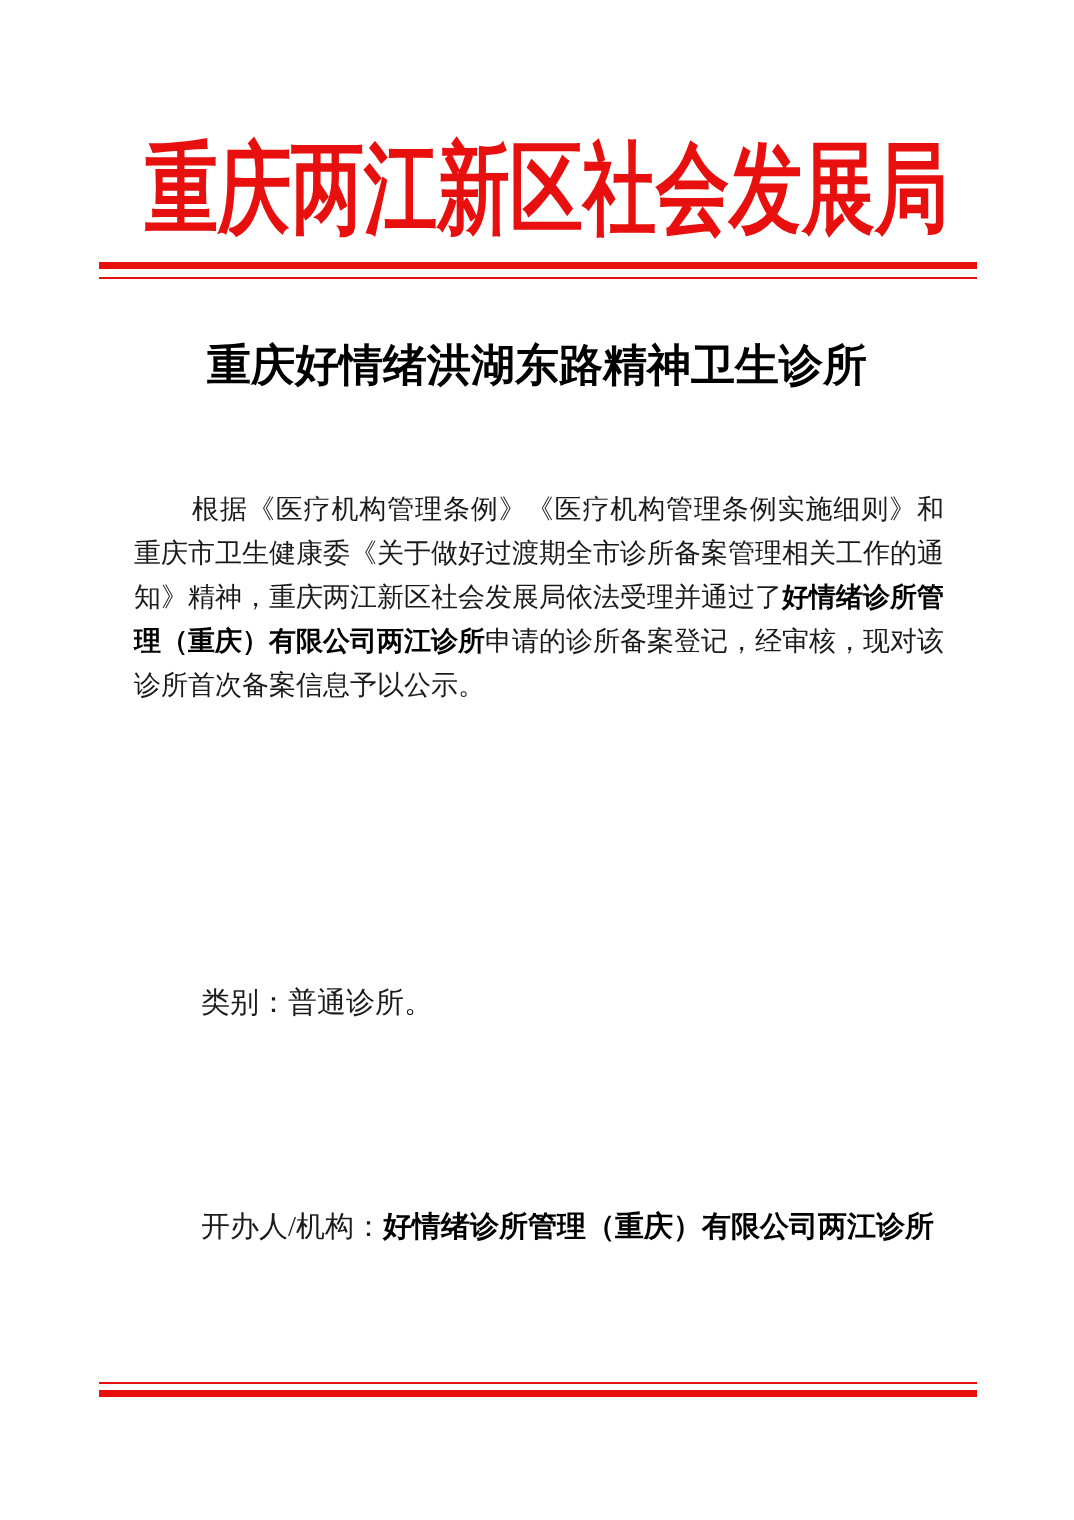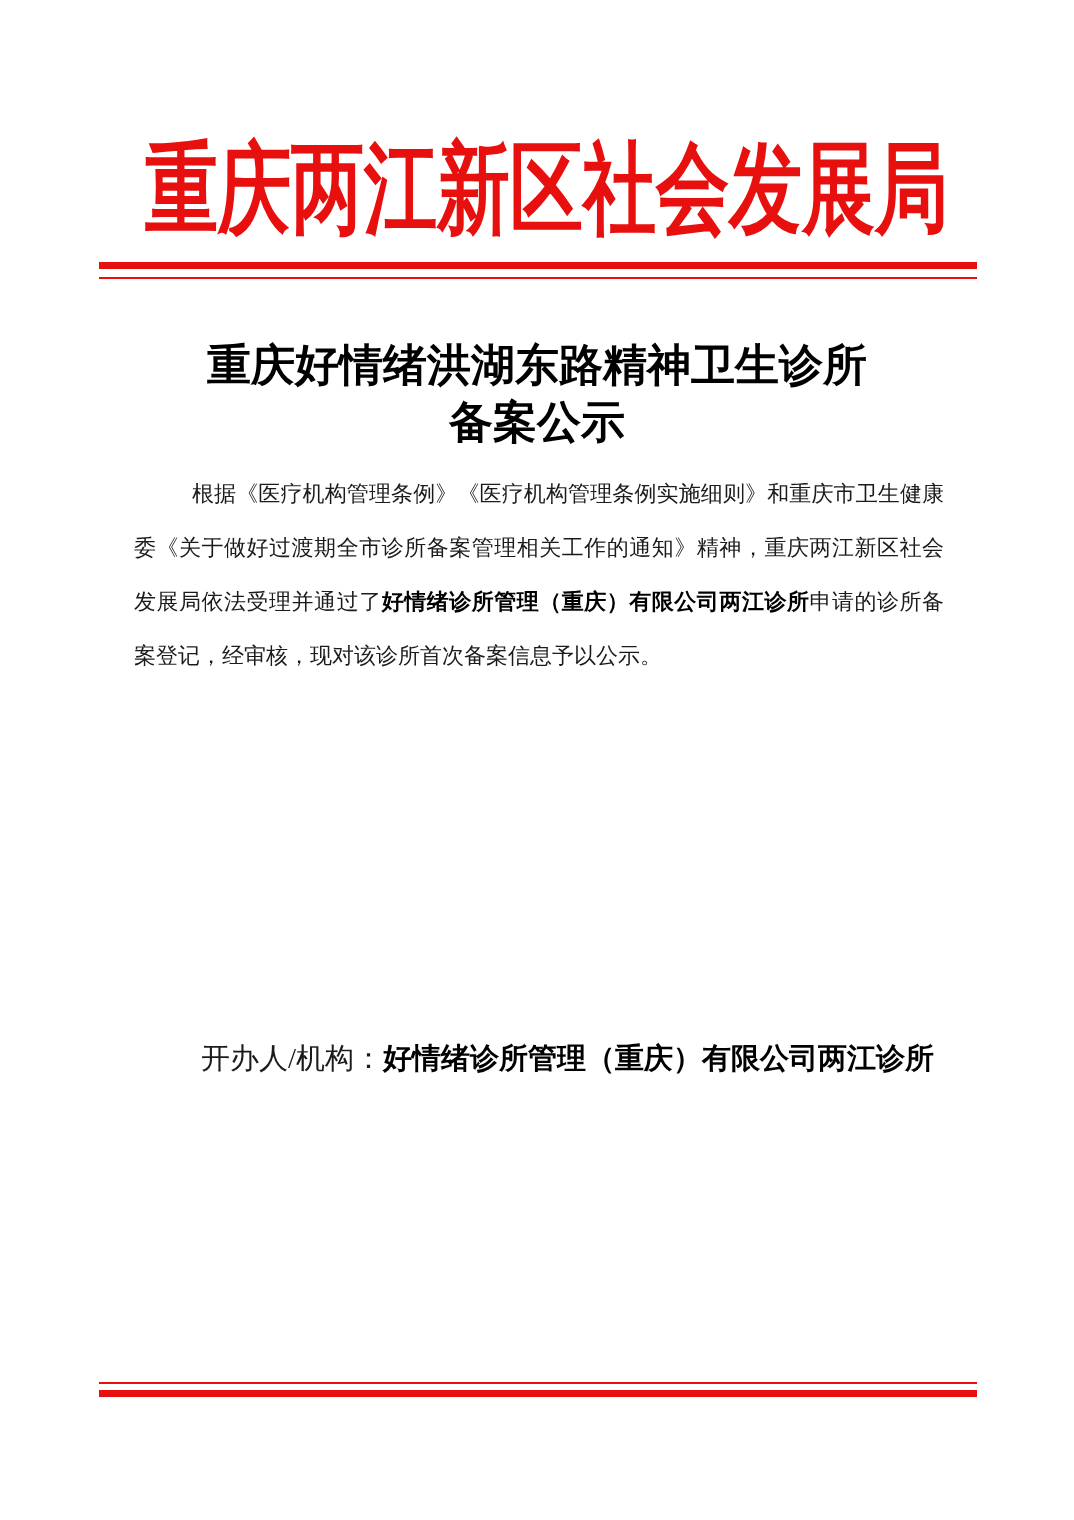--- a/index.html
+++ b/index.html
@@ -47,25 +47,25 @@
     text-align: center;
     font-size: 44px;
     font-weight: bold;
     line-height: 57px;
     color: #000000;
   }
 
   
   .intro {
     position: absolute;
-    top: 467px;
+    top: 487px;
     left: 134px;
     width: 810px;
-    font-size: 22px;
-    line-height: 54px;
+    font-size: 27px;
+    line-height: 44px;
     text-align: justify;
     text-indent: 58px;
     color: #1b1b1b;
     white-space: pre-wrap;
   }
   .intro b { font-weight: bold; color: #000; }
 
   
   .fields {
     position: absolute;
@@ -85,28 +85,28 @@
 
 <div class="page">
 
   <h1 class="agency-title">重庆两江新区社会发展局</h1>
 
   <div class="rule rule-top-thick"></div>
   <div class="rule rule-top-thin"></div>
 
   <div class="doc-title">
     <div>重庆好情绪洪湖东路精神卫生诊所</div>
-    <div>备案公示</div>
   </div>
 
   <p class="intro"><span>根据《医疗机构管理条例》《医疗机构管理条例实施细则》和重庆市卫生健康委《关于做好过渡期全市诊所备案管理相关工作的通知》精神，重庆两江新区社会发展局依法受理并通过了</span><b>好情绪诊所管理（重庆）有限公司两江诊所</b><span>申请的诊所备案登记，经审核，现对该诊所首次备案信息予以公示。</span></p>
 
   <div class="fields">
 
 
+    <div class="field-row"><span class="label">类别：</span><span>普通诊所。</span></div>
 
     <div class="field-row"><span class="label">开办人/机构：</span><span class="bold">好情绪诊所管理（重庆）有限公司两江诊所</span></div>
 
     
 
     
 
     
 
     

